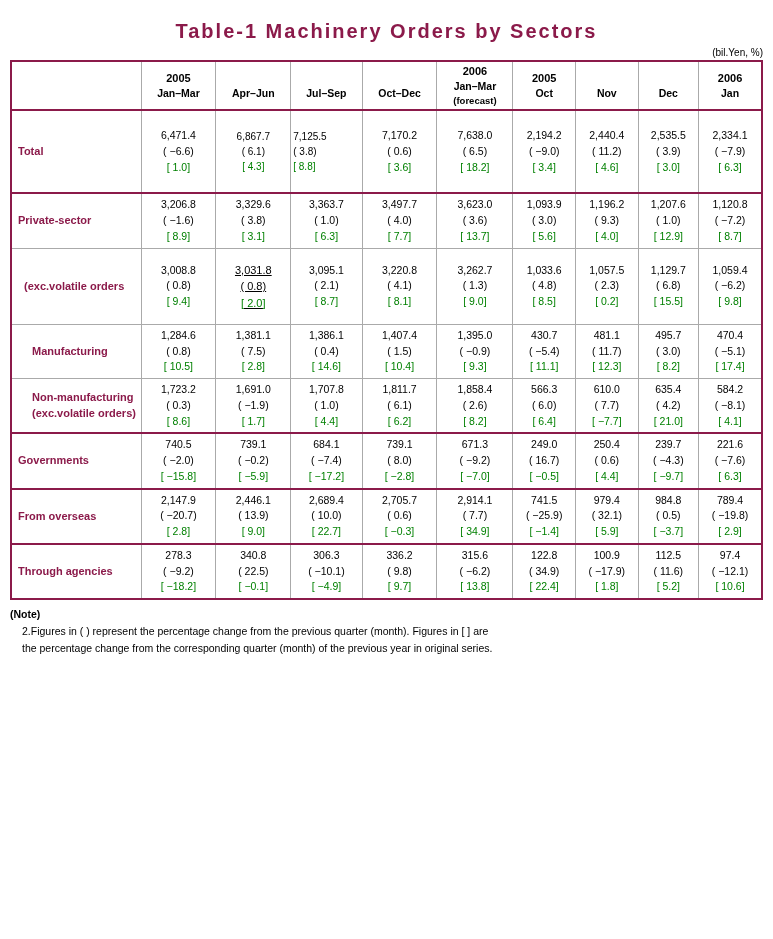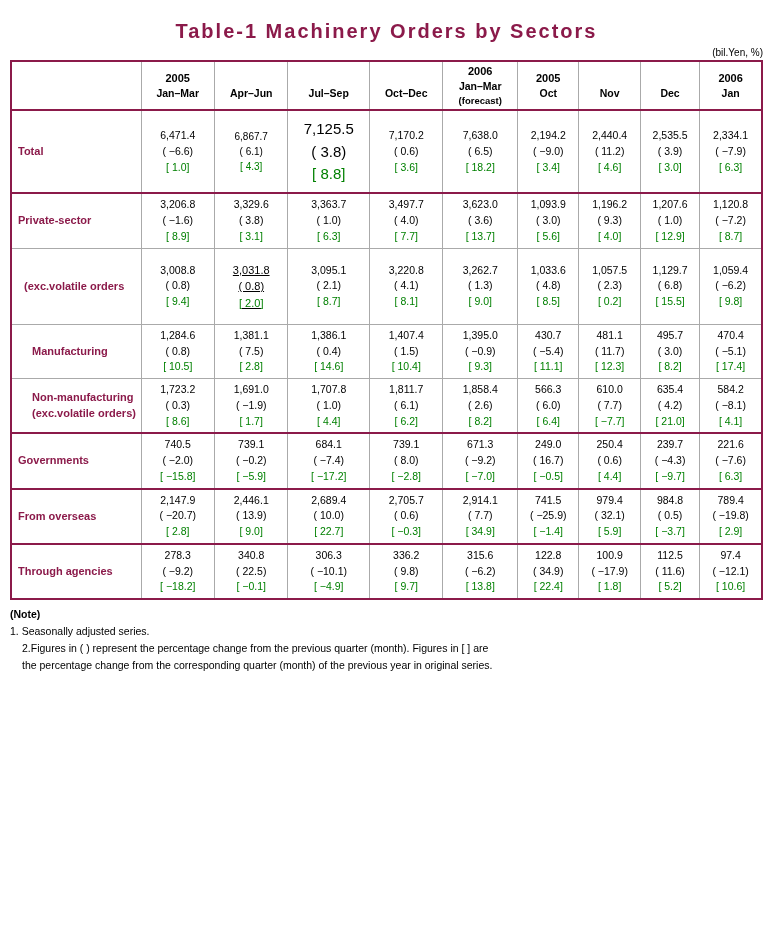--- a/index.html
+++ b/index.html
@@ -117,21 +117,21 @@
         <td style="text-align: center; vertical-align: middle; font-size: 10.5px; line-height: 1.5; padding: 3px 2px;">
           <div>6,471.4</div>
           <div style="color: rgb(0, 0, 0);">( −6.6)</div>
           <div style="color: rgb(0, 128, 0);">[ 1.0]</div>
         </td>
         <td style="text-align: center; vertical-align: middle; font-size: 10px; line-height: 1.5; padding: 18px 2px;">
           <div>6,867.7</div>
           <div style="color: rgb(0, 0, 0);">( 6.1)</div>
           <div style="color: rgb(0, 128, 0);">[ 4.3]</div>
         </td>
-        <td style="text-align: center; vertical-align: middle; font-size: 15px; line-height: 1.5; padding: 3px 2px;">
+        <td style="text-align: left; vertical-align: middle; font-size: 10px; line-height: 1.5; padding: 3px 2px;">
           <div>7,125.5</div>
           <div style="color: rgb(0, 0, 0);">( 3.8)</div>
           <div style="color: rgb(0, 128, 0);">[ 8.8]</div>
         </td>
         <td style="text-align: center; vertical-align: middle; font-size: 10.5px; line-height: 1.5; padding: 3px 2px;">
           <div>7,170.2</div>
           <div style="color: rgb(0, 0, 0);">( 0.6)</div>
           <div style="color: rgb(0, 128, 0);">[ 3.6]</div>
         </td>
         <td style="text-align: center; vertical-align: middle; font-size: 10.5px; line-height: 1.5; padding: 3px 2px;">
@@ -494,16 +494,15 @@
           <div>97.4</div>
           <div style="color: rgb(0, 0, 0);">( −12.1)</div>
           <div style="color: rgb(0, 128, 0);">[ 10.6]</div>
         </td>
       </tr>
     </tbody>
 </table>
 
 <div class="notes" id="notes-container">
     <p style="font-weight: bold;">(Note)</p>
-    <p>1. Seasonally adjusted series.</p>
     <p style="padding-left: 12px;">2.Figures in ( ) represent the percentage change from the previous quarter (month). Figures in [ ] are</p>
     <p style="padding-left: 12px;">the percentage change from the corresponding quarter (month) of the previous year in original series.</p>
   </div>
 
 </body></html>

